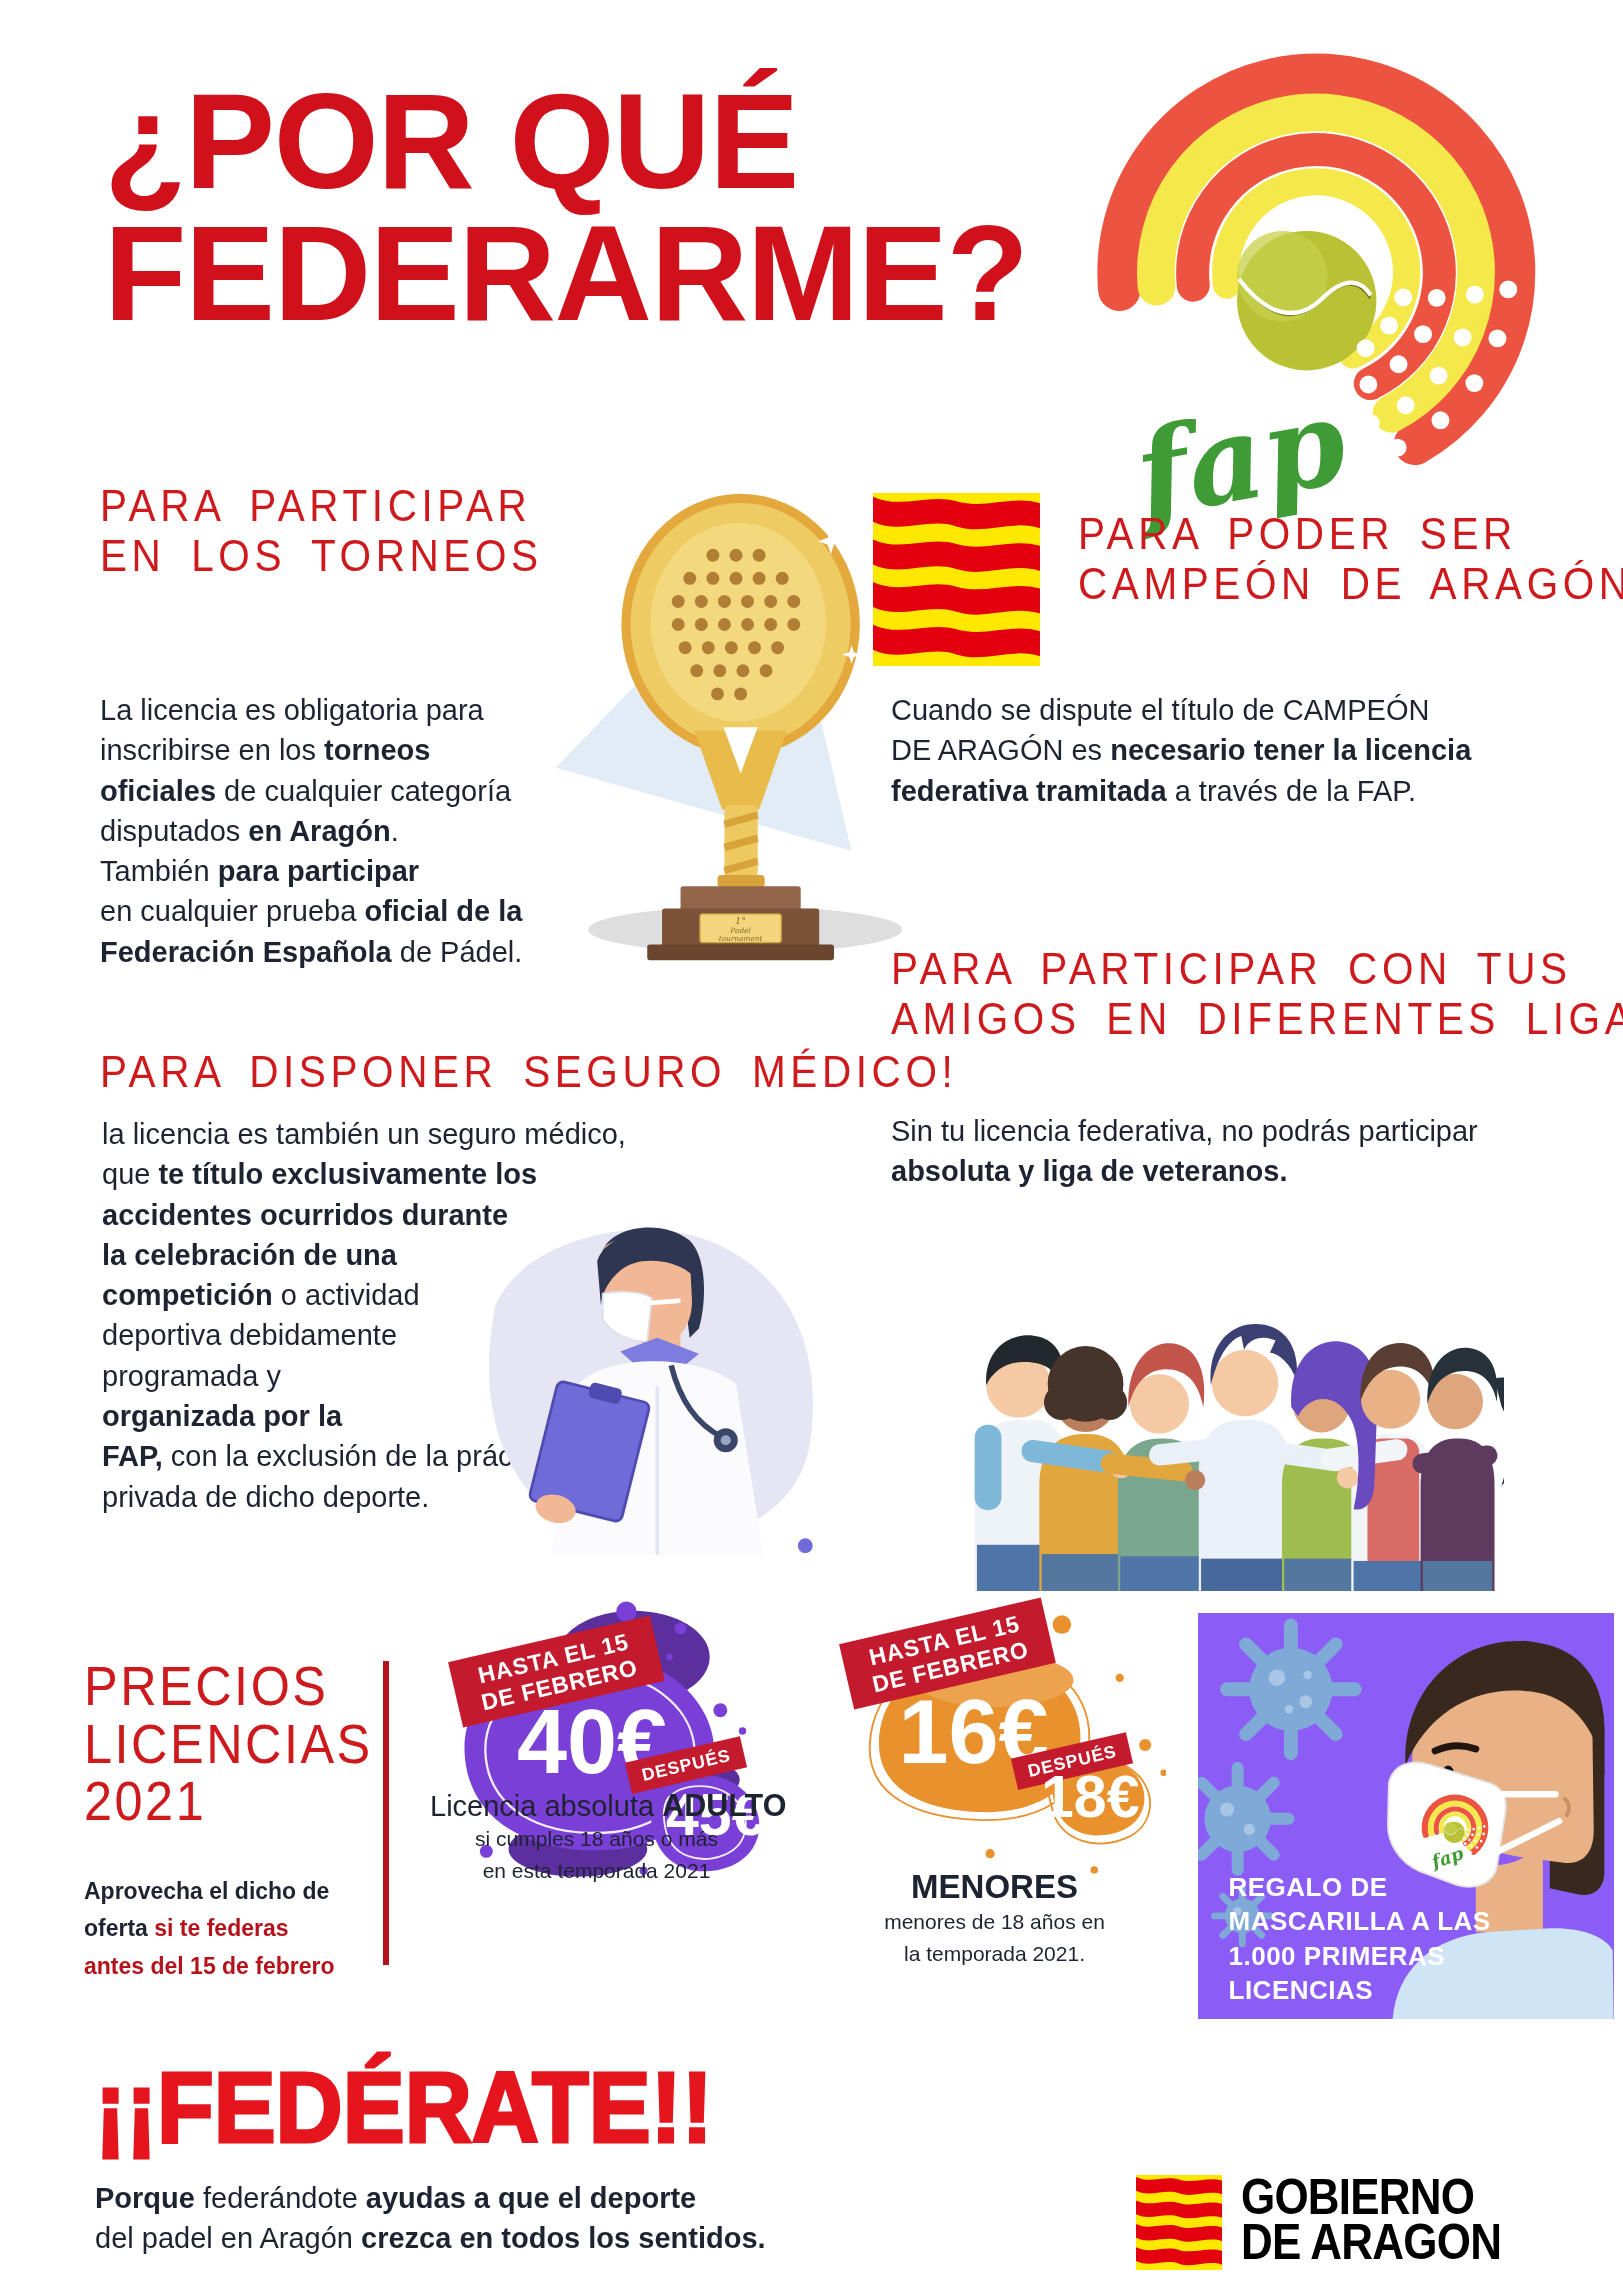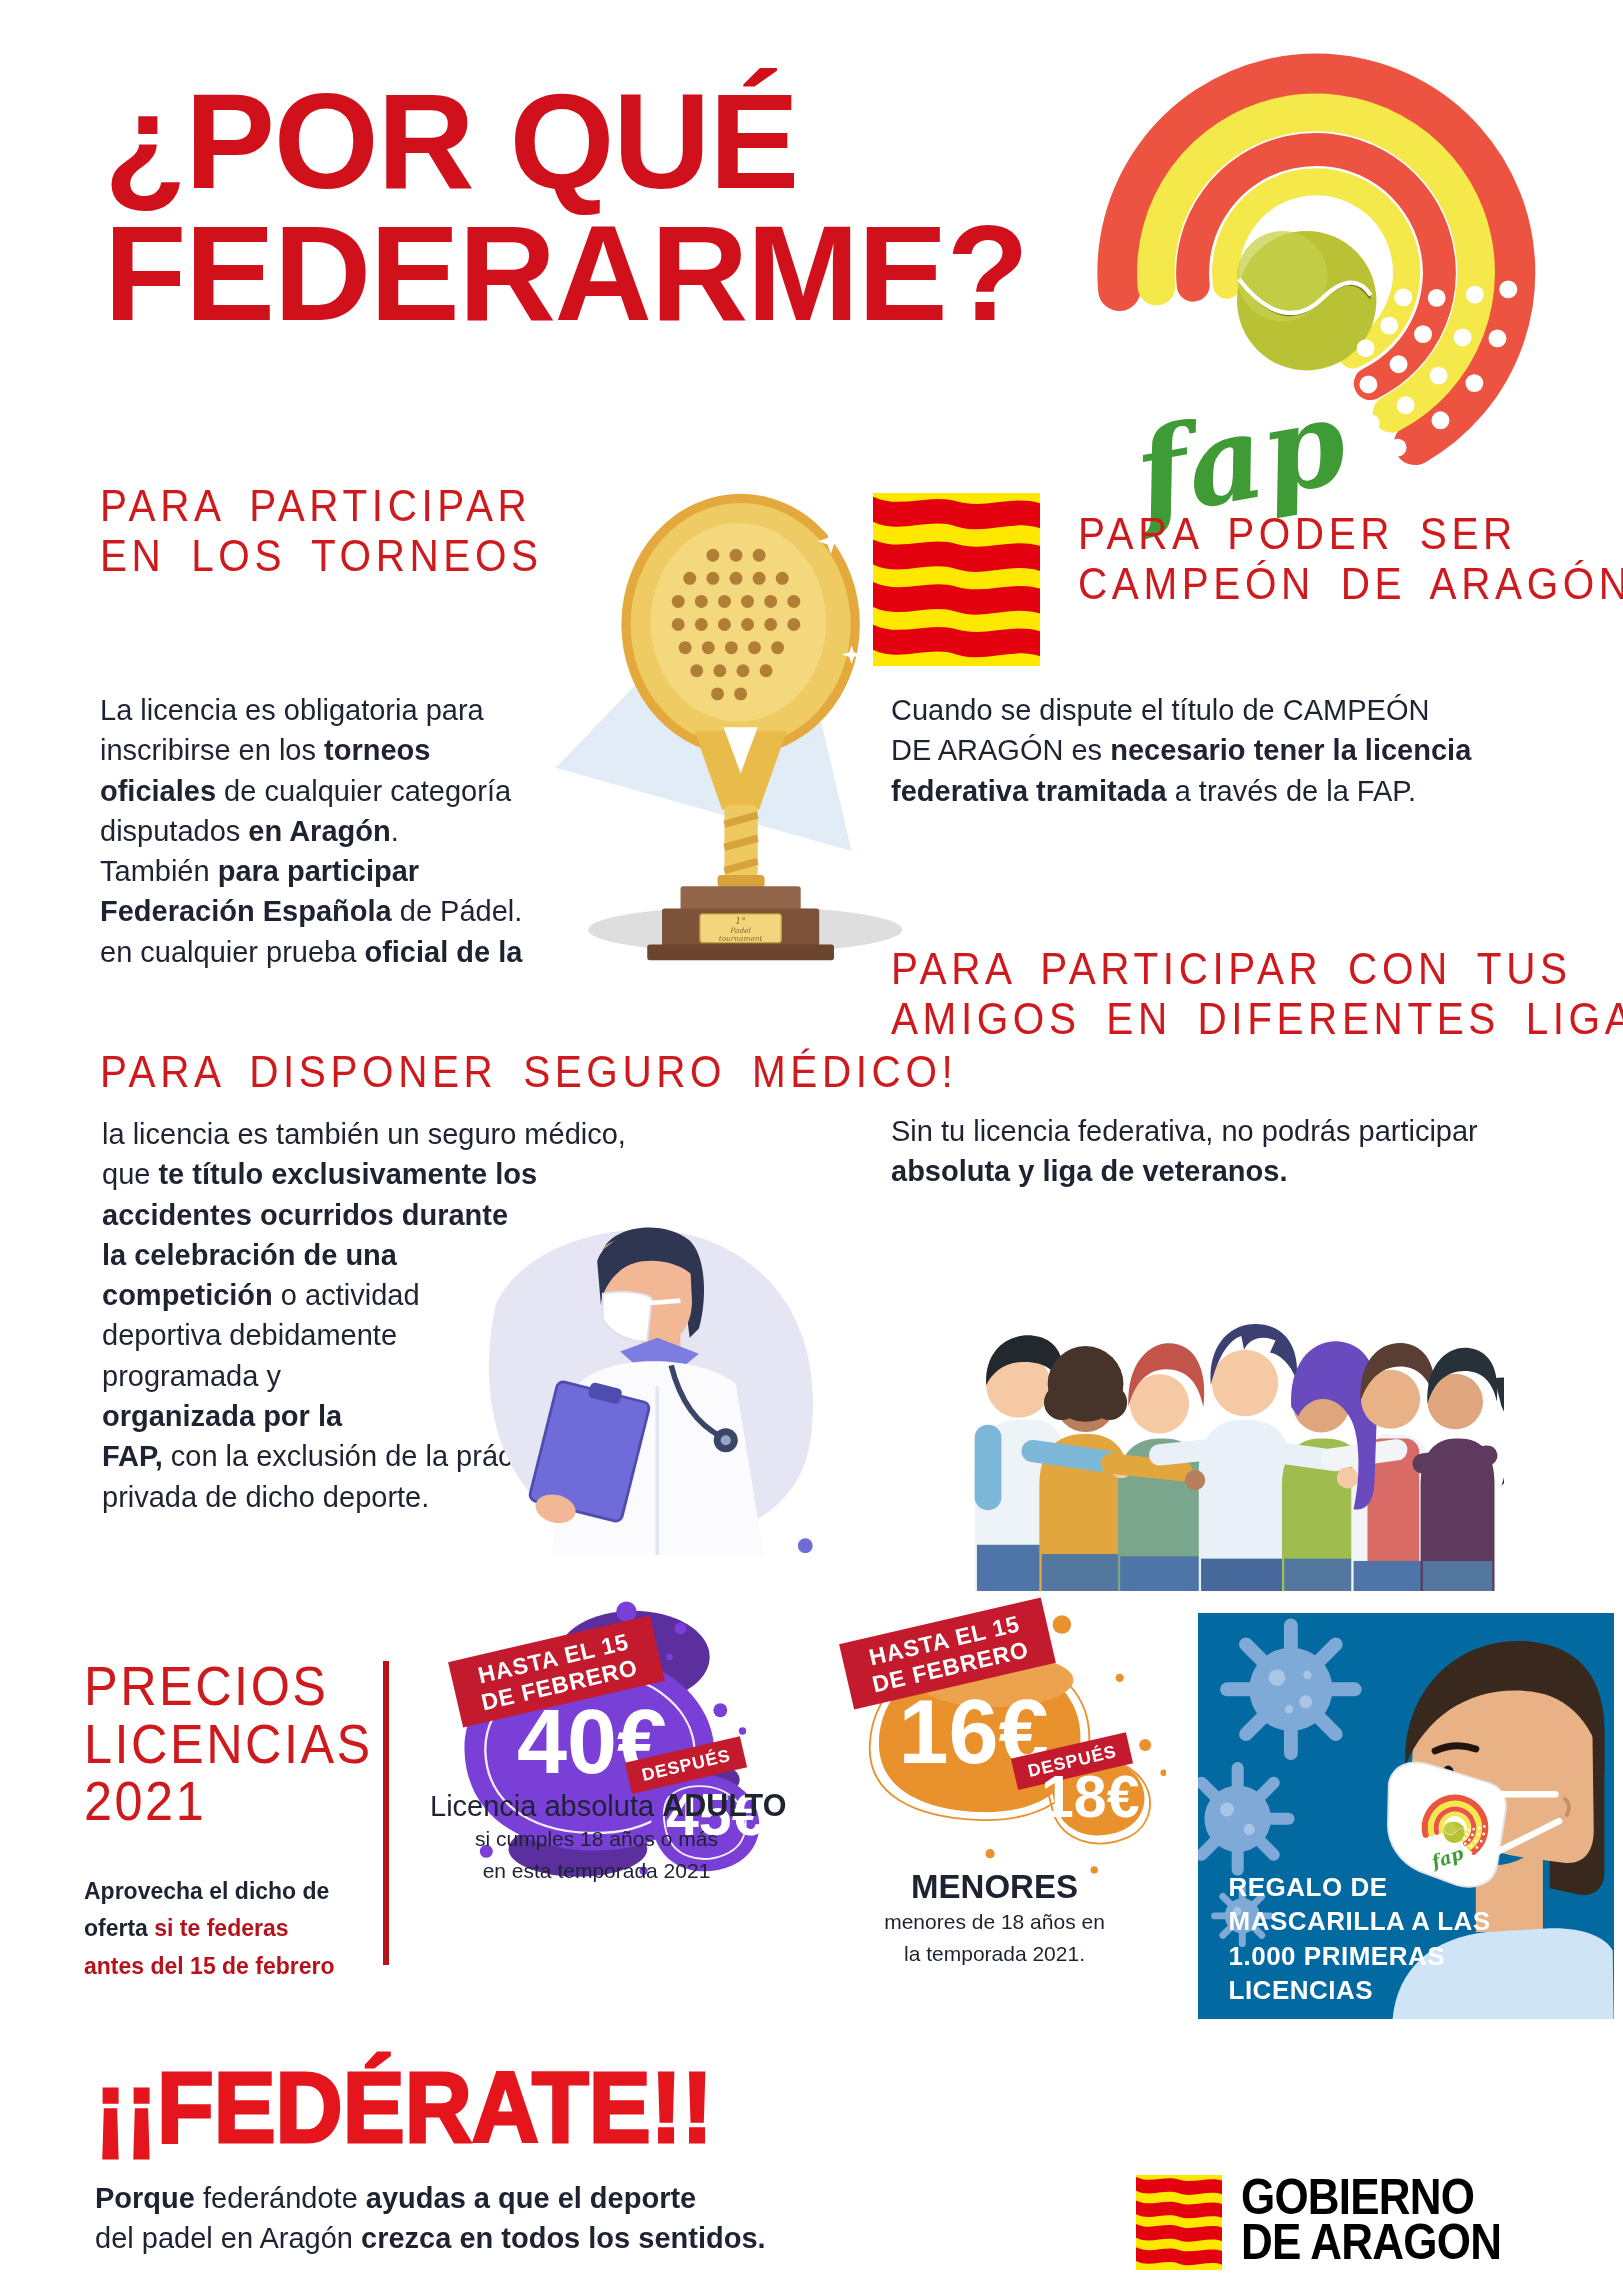--- a/index.html
+++ b/index.html
@@ -35,21 +35,21 @@
   .price-big{position:absolute;color:#fff;font-weight:700;font-size:90px;line-height:1;text-align:center;}
   .price-sm{position:absolute;color:#fff;font-weight:700;font-size:59px;line-height:1;text-align:left;}
 
   .caption{text-align:center;}
   .cap-line1{font-size:29px;white-space:nowrap;}
   .cap-line1 .b{font-weight:700;font-size:30.5px;}
   .cap-sub .ll{font-size:21px;line-height:1.5;white-space:nowrap;}
   .menores-t{font-size:33px;font-weight:700;}
 
   
-  .bluebox{background:#0369a1;overflow:hidden;}
+  .bluebox{background:#8b5cf6;overflow:hidden;}
   .bluebox svg{position:absolute;left:0;top:0;}
   .bluebox .txt{position:absolute;left:30.5px;top:257px;color:#fff;font-weight:700;
                 font-size:26px;line-height:1.32;letter-spacing:0.5px;}
   .bluebox .txt .ll{white-space:nowrap;}
 
   
   .federate{font-size:101px;font-weight:700;color:#e4151d;transform:scaleX(0.92);
             transform-origin:left top;-webkit-text-stroke:3.2px #e4151d;white-space:nowrap;}
   .gob{display:flex;align-items:flex-start;gap:19.4px;justify-content:space-between;}
   .gob-text{font-weight:700;color:#000;font-size:50px;line-height:0.9;letter-spacing:-0.9px;
@@ -117,22 +117,22 @@
   <div class="abs h-red" style="left:100px;top:481px">
       <div class="ll">PARA PARTICIPAR</div>
       <div class="ll">EN LOS TORNEOS</div>
     </div>
   <div class="abs body-txt" style="left:100px;top:690px">
       <div class="tl"><span>La licencia es obligatoria para</span></div>
       <div class="tl"><span>inscribirse en los </span><span class="b">torneos</span></div>
       <div class="tl"><span class="b">oficiales</span><span> de cualquier categoría</span></div>
       <div class="tl"><span>disputados </span><span class="b">en Aragón</span><span>.</span></div>
       <div class="tl"><span>También </span><span class="b">para participar</span></div>
+      <div class="tl"><span>en cualquier prueba </span><span class="b">oficial de la</span></div>
       <div class="tl"><span class="b">Federación Española</span><span> de Pádel.</span></div>
-      <div class="tl"><span>en cualquier prueba </span><span class="b">oficial de la</span></div>
     </div>
 
   <svg class="abs" style="left:523px;top:472px" width="426" height="490" viewBox="0 0 900 1060">
     <polygon points="60,640 540,140 700,820" fill="#dce9f5" opacity="0.85"></polygon>
     <ellipse cx="470" cy="990" rx="340" ry="50" fill="#dedede"></ellipse>
     <ellipse cx="460" cy="330" rx="258" ry="283" fill="#e3a93c"></ellipse>
     <ellipse cx="460" cy="330" rx="238" ry="263" fill="#efcb63"></ellipse>
     <ellipse cx="455" cy="325" rx="190" ry="215" fill="#f3d87e"></ellipse>
     <g fill="#b07f35">
       <circle cx="400" cy="180" r="14"></circle>

